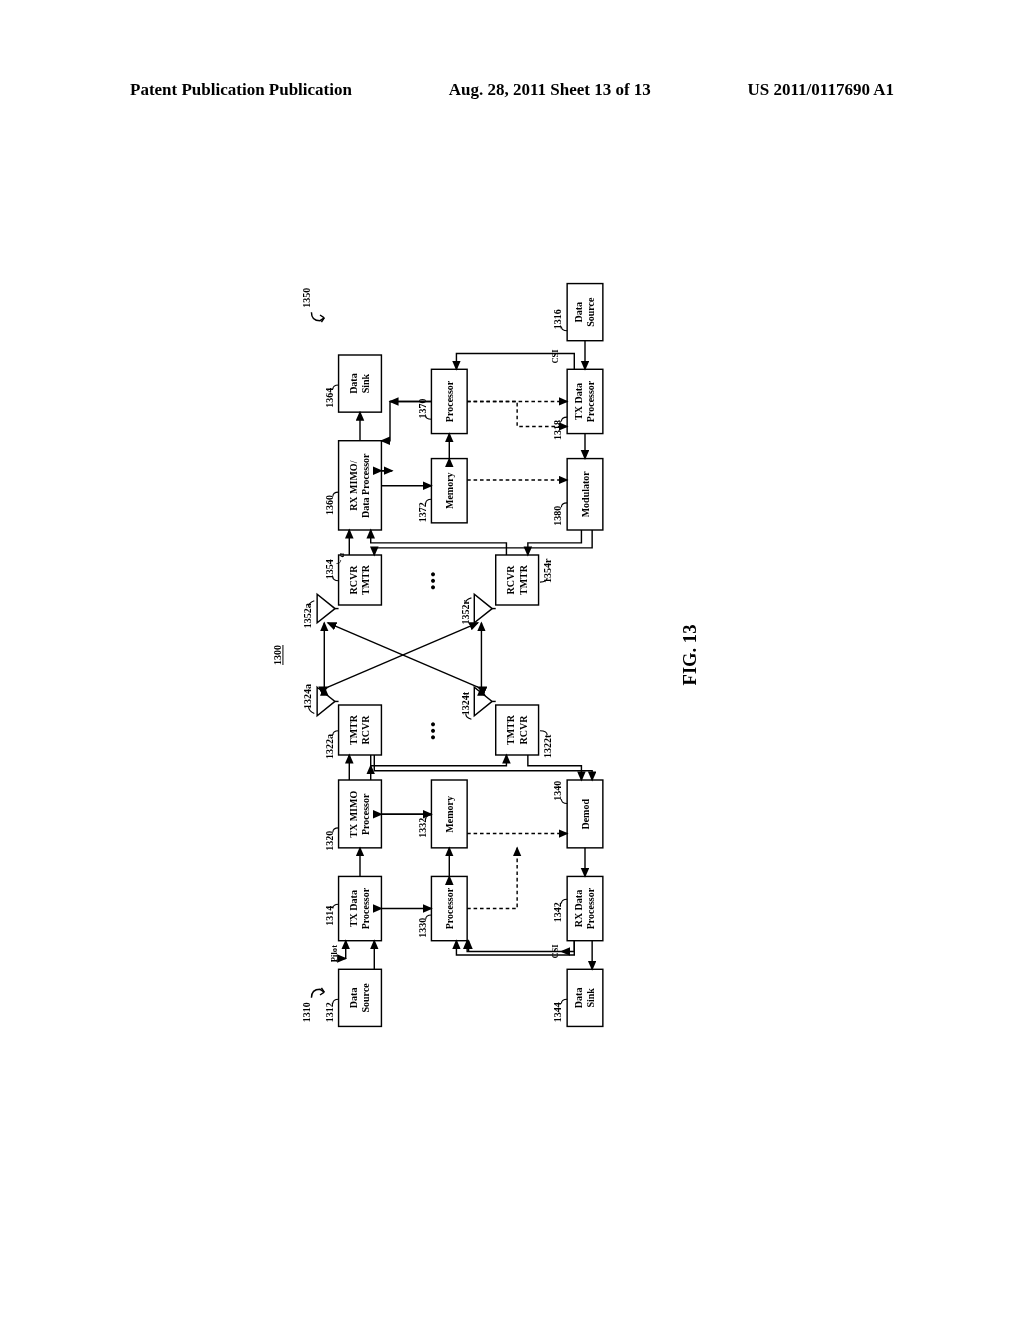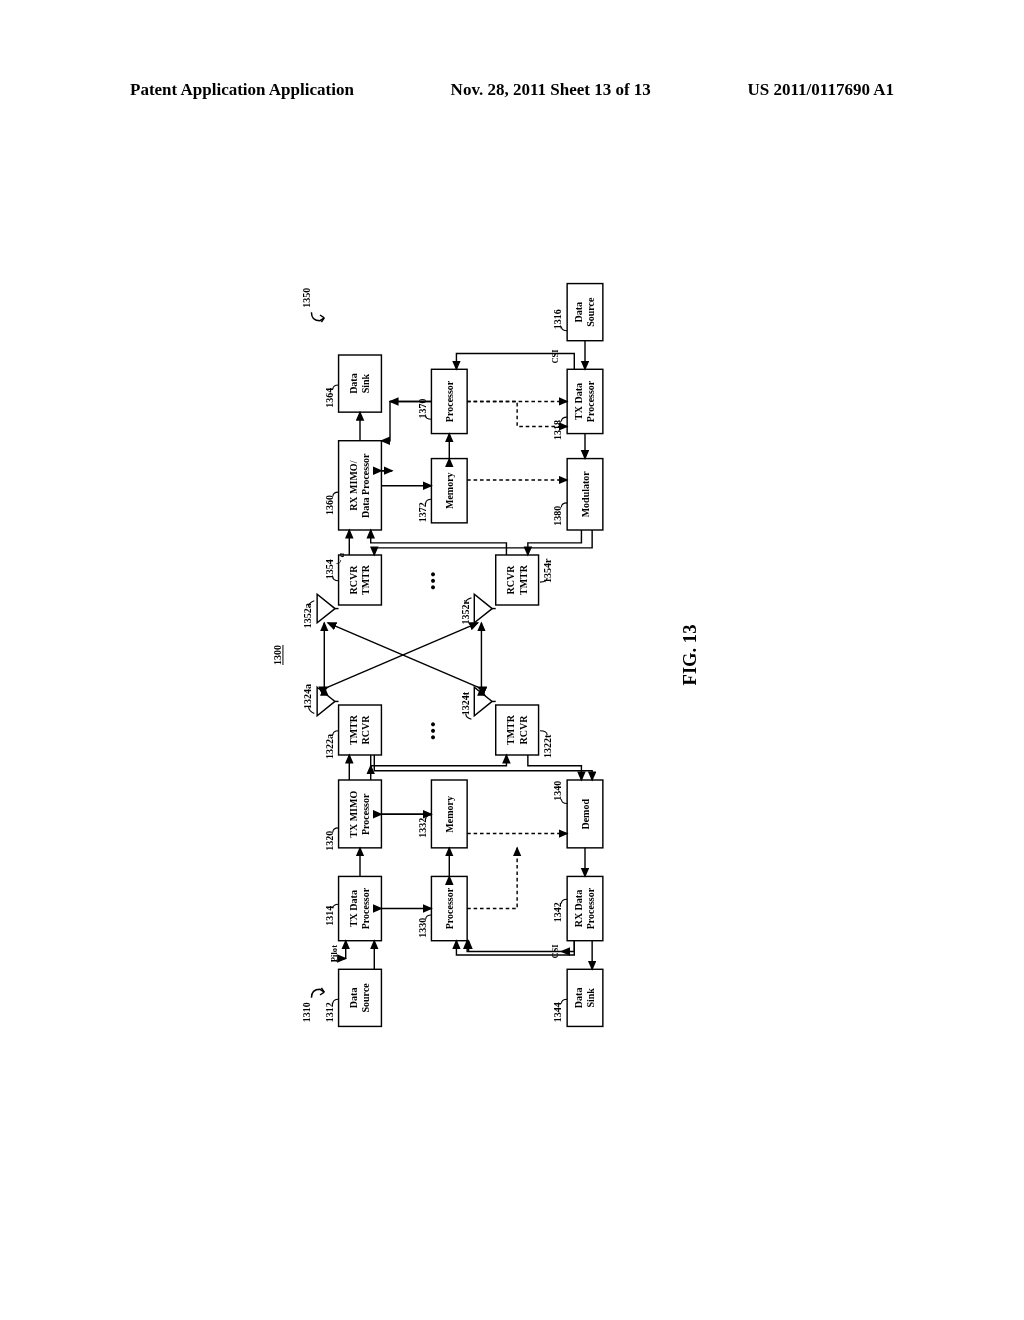--- a/index.html
+++ b/index.html
@@ -89,22 +89,22 @@
     stroke-width: 2;
     fill: none;
     marker-end: url(#ah);
     marker-start: url(#ah);
   }
 </style>
 </head>
 <body>
 
 <div class="header">
-  <span>Patent Application Application</span>
-  <span>Nov. 28, 2011  Sheet 13 of 13</span>
+  <span>Patent Publication Publication</span>
+  <span>Aug. 28, 2011  Sheet 13 of 13</span>
   <span>US 2011/0117690 A1</span>
 </div>
 
 <div class="figure-area">
 <svg class="fig-svg" width="800" height="950" viewBox="0 0 1120 680">
   <defs>
     <marker id="ah" markerWidth="8" markerHeight="8" refX="6" refY="3" orient="auto">
       <path d="M0,0 L7,3 L0,6 Z" fill="#000"></path>
     </marker>
   </defs>

